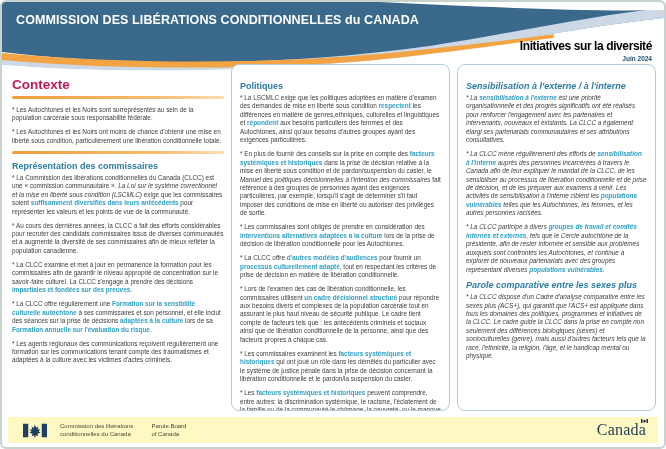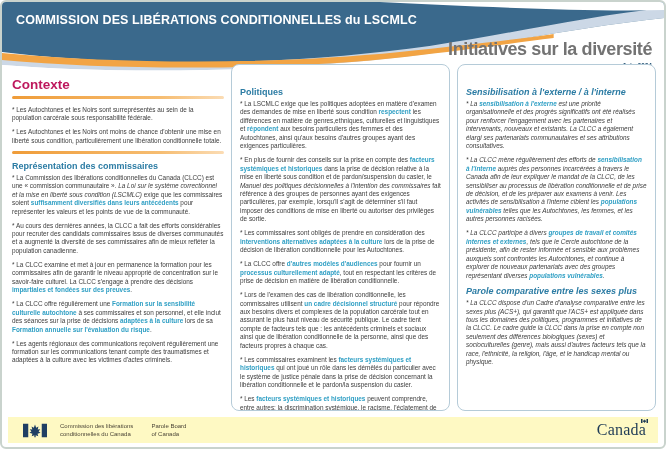--- a/index.html
+++ b/index.html
@@ -11,31 +11,31 @@
     font-family:"Liberation Sans", sans-serif;
   }
   
   .header-wave { position:absolute; top:0; left:0; width:662px; height:80px; }
   .org-title {
     position:absolute; top:11px; left:14px;
     color:#ffffff; font-weight:bold; font-size:12.5px; letter-spacing:0.1px;
   }
   .title-block { position:absolute; top:37px; right:12px; text-align:right; }
   .doc-title {
-    color:#737373; font-weight:bold; font-size:18px; letter-spacing:-0.4px;text-align:right;
+    color:#000000; font-weight:bold; font-size:12px; letter-spacing:-0.4px;text-align:right;
   }
   .doc-date { color:#235173; font-weight:bold; font-size:6.5px; margin-top:2px; }
   
   .columns {
     position:absolute; top:62px; left:10px; right:8px; bottom:36px;
     display:flex; gap:7px;
   }
   .col { overflow:hidden; }
   .col-left  { width:212px; padding-top:13px; }
-  .col-box   { border:1px solid #b5cbd8; border-radius:8px; padding:22px 8px 6px 8px; background:#ffffff; }
+  .col-box   { border:1px solid #b5cbd8; border-radius:8px; padding:16px 8px 6px 8px; background:#ffffff; }
   .col-mid   { width:219px; }
   .col-right { flex:1;font-style:italic; }
   .col-heading {
     font-size:13.5px; font-weight:bold; color:#be185d; margin:6px 0 0 0;
   }
   .col-heading:first-child { margin-top:0; }
   .orange-rule {
     height:3px; margin:4px 0 7px 0; border-radius:2px;
     background:linear-gradient(to right,#ef9c39,#f6bd72 70%,#fbdcb4);
   }
@@ -75,21 +75,21 @@
 
     <path d="M0,55 C150,66 300,62 430,44 C520,30 590,14 666,6 L666,16 C590,24 520,38 430,52 C310,68 140,74 0,63 Z" fill="#ccd8e6"></path>
 
     <path d="M380,0 L666,0 L666,8 C580,10 470,4 380,0 Z" fill="#ffffff"></path>
 
     <path d="M0,63 C140,74 310,68 430,52 C520,38 590,24 666,16 L666,80 L0,80 Z" fill="#ffffff"></path>
 
     <path d="M0,51 C130,63 280,62 400,50 C470,43 520,37 555,32 L555,36 C515,41 465,48 405,55 C290,68 120,69 0,58 Z" fill="#f2a444"></path>
   </svg>
 
-  <div class="org-title">COMMISSION DES LIBÉRATIONS CONDITIONNELLES du LSCMLC</div>
+  <div class="org-title">COMMISSION DES LIBÉRATIONS CONDITIONNELLES du CANADA</div>
 
   <div class="title-block">
     <div class="doc-title">Initiatives sur la diversité</div>
     <div class="doc-date">Juin 2024</div>
   </div>
 
   <div class="columns">
     <div class="col col-left">
         <div class="col-heading">Contexte</div>
         <div class="orange-rule"></div>

